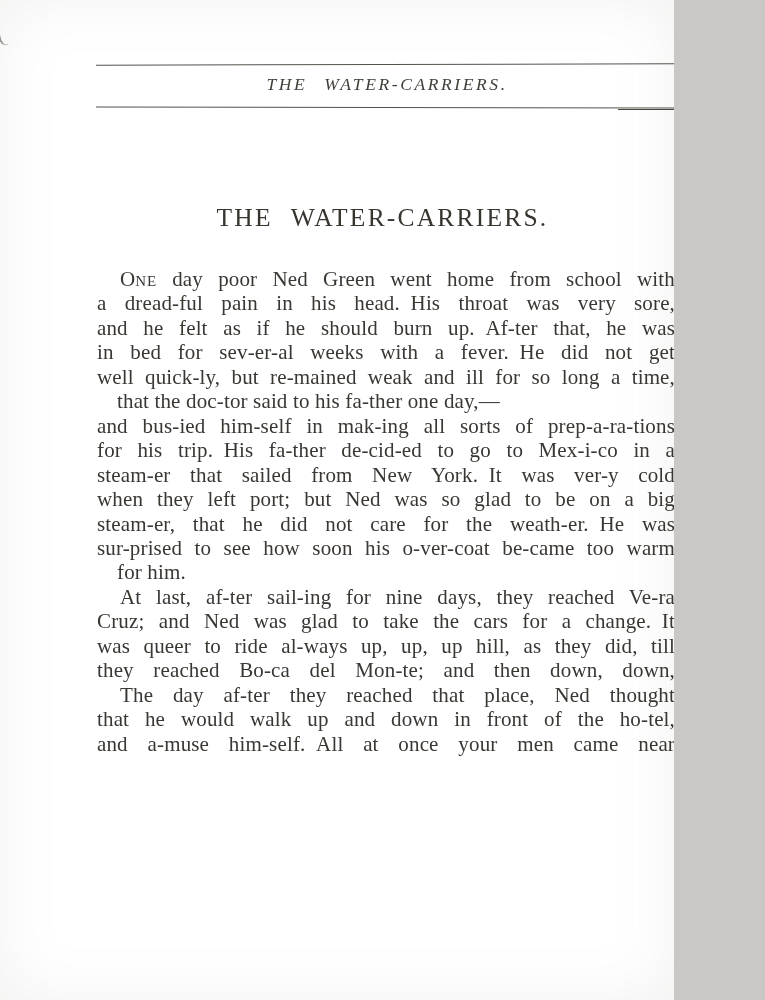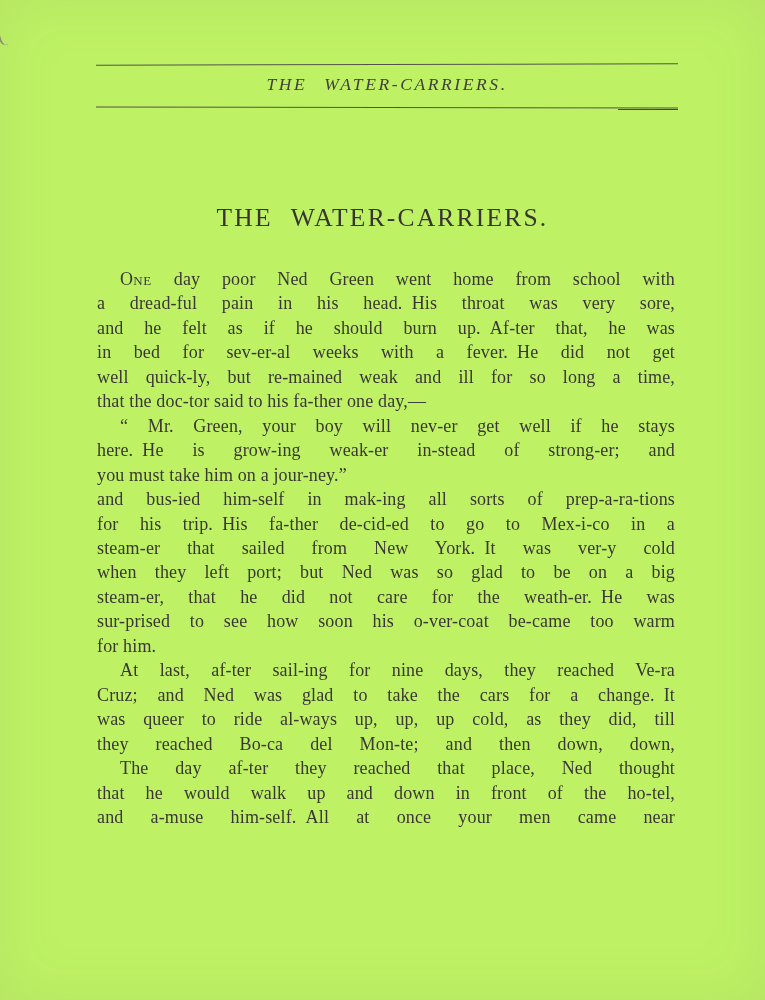--- a/index.html
+++ b/index.html
@@ -2,23 +2,23 @@
 <html><head>
 <meta charset="utf-8">
 <style>
   html, body {
     margin: 0;
     padding: 0;
     background: #c9c8c5;
   }
   .scan-page {
     position: relative;
-    width: 765px;
+    width: 674px;
     height: 1000px;
-    background: #bef264;
+    background: #ffffff;
     overflow: hidden;
     font-family: "Liberation Serif", "DejaVu Serif", serif;
     color: #3a3733;
     box-shadow: inset 0 0 60px rgba(120,115,105,0.10);
   }
   
   .edge-artifact {
     position: absolute;
     left: -1px;
     top: 32px;
@@ -71,30 +71,30 @@
     letter-spacing: 2.2px;
     word-spacing: 10px;
     color: #38352f;
   }
   
   .story {
     position: absolute;
     left: 97px;
     top: 267px;
     width: 578px;
-    font-size: 18px;
+    font-size: 21px;
     line-height: 24.45px;
     letter-spacing: 0.15px;
   }
   .para { margin: 0; }
   .line {
     text-align: justify;
     text-align-last: justify;
   }
-  .line.last { text-align-last: auto; }
+  .line.last { text-align-last: auto; margin-left: 20px; }
   .line.first { text-indent: 23px; }
   .sc {
     font-variant: small-caps;
     letter-spacing: 0.8px;
   }
 </style>
 </head>
 <body>
 
 <div class="scan-page">
@@ -113,37 +113,32 @@
   <div class="story">
       <div class="para">
         <div class="line first">O<span class="sc">ne</span> day poor Ned Green went home from school with</div>
         <div class="line">a dread-ful pain in his head. His throat was very sore,</div>
         <div class="line">and he felt as if he should burn up. Af-ter that, he was</div>
         <div class="line">in bed for sev-er-al weeks with a fever. He did not get</div>
         <div class="line">well quick-ly, but re-mained weak and ill for so long a time,</div>
         <div class="line last">that the doc-tor said to his fa-ther one day,—</div>
       </div>
       <div class="para">
-        <div class="line first">“ Mr. Green, your boy will nev-er get well if he stays</div>
-        <div class="line">here. He is grow-ing weak-er in-stead of strong-er; and</div>
-        <div class="line last">you must take him on a jour-ney.”</div>
-      </div>
-      <div class="para">
         <div class="line">and bus-ied him-self in mak-ing all sorts of prep-a-ra-tions</div>
         <div class="line">for his trip. His fa-ther de-cid-ed to go to Mex-i-co in a</div>
         <div class="line">steam-er that sailed from New York. It was ver-y cold</div>
         <div class="line">when they left port; but Ned was so glad to be on a big</div>
         <div class="line">steam-er, that he did not care for the weath-er. He was</div>
         <div class="line">sur-prised to see how soon his o-ver-coat be-came too warm</div>
         <div class="line last">for him.</div>
       </div>
       <div class="para">
         <div class="line first">At last, af-ter sail-ing for nine days, they reached Ve-ra</div>
         <div class="line">Cruz; and Ned was glad to take the cars for a change. It</div>
-        <div class="line">was queer to ride al-ways up, up, up cold, as they did, till</div>
+        <div class="line">was queer to ride al-ways up, up, up hill, as they did, till</div>
         <div class="line">they reached Bo-ca del Mon-te; and then down, down,</div>
       </div>
       <div class="para">
         <div class="line first">The day af-ter they reached that place, Ned thought</div>
         <div class="line">that he would walk up and down in front of the ho-tel,</div>
         <div class="line">and a-muse him-self. All at once your men came near</div>
       </div>
     </div>
 
 </div>

